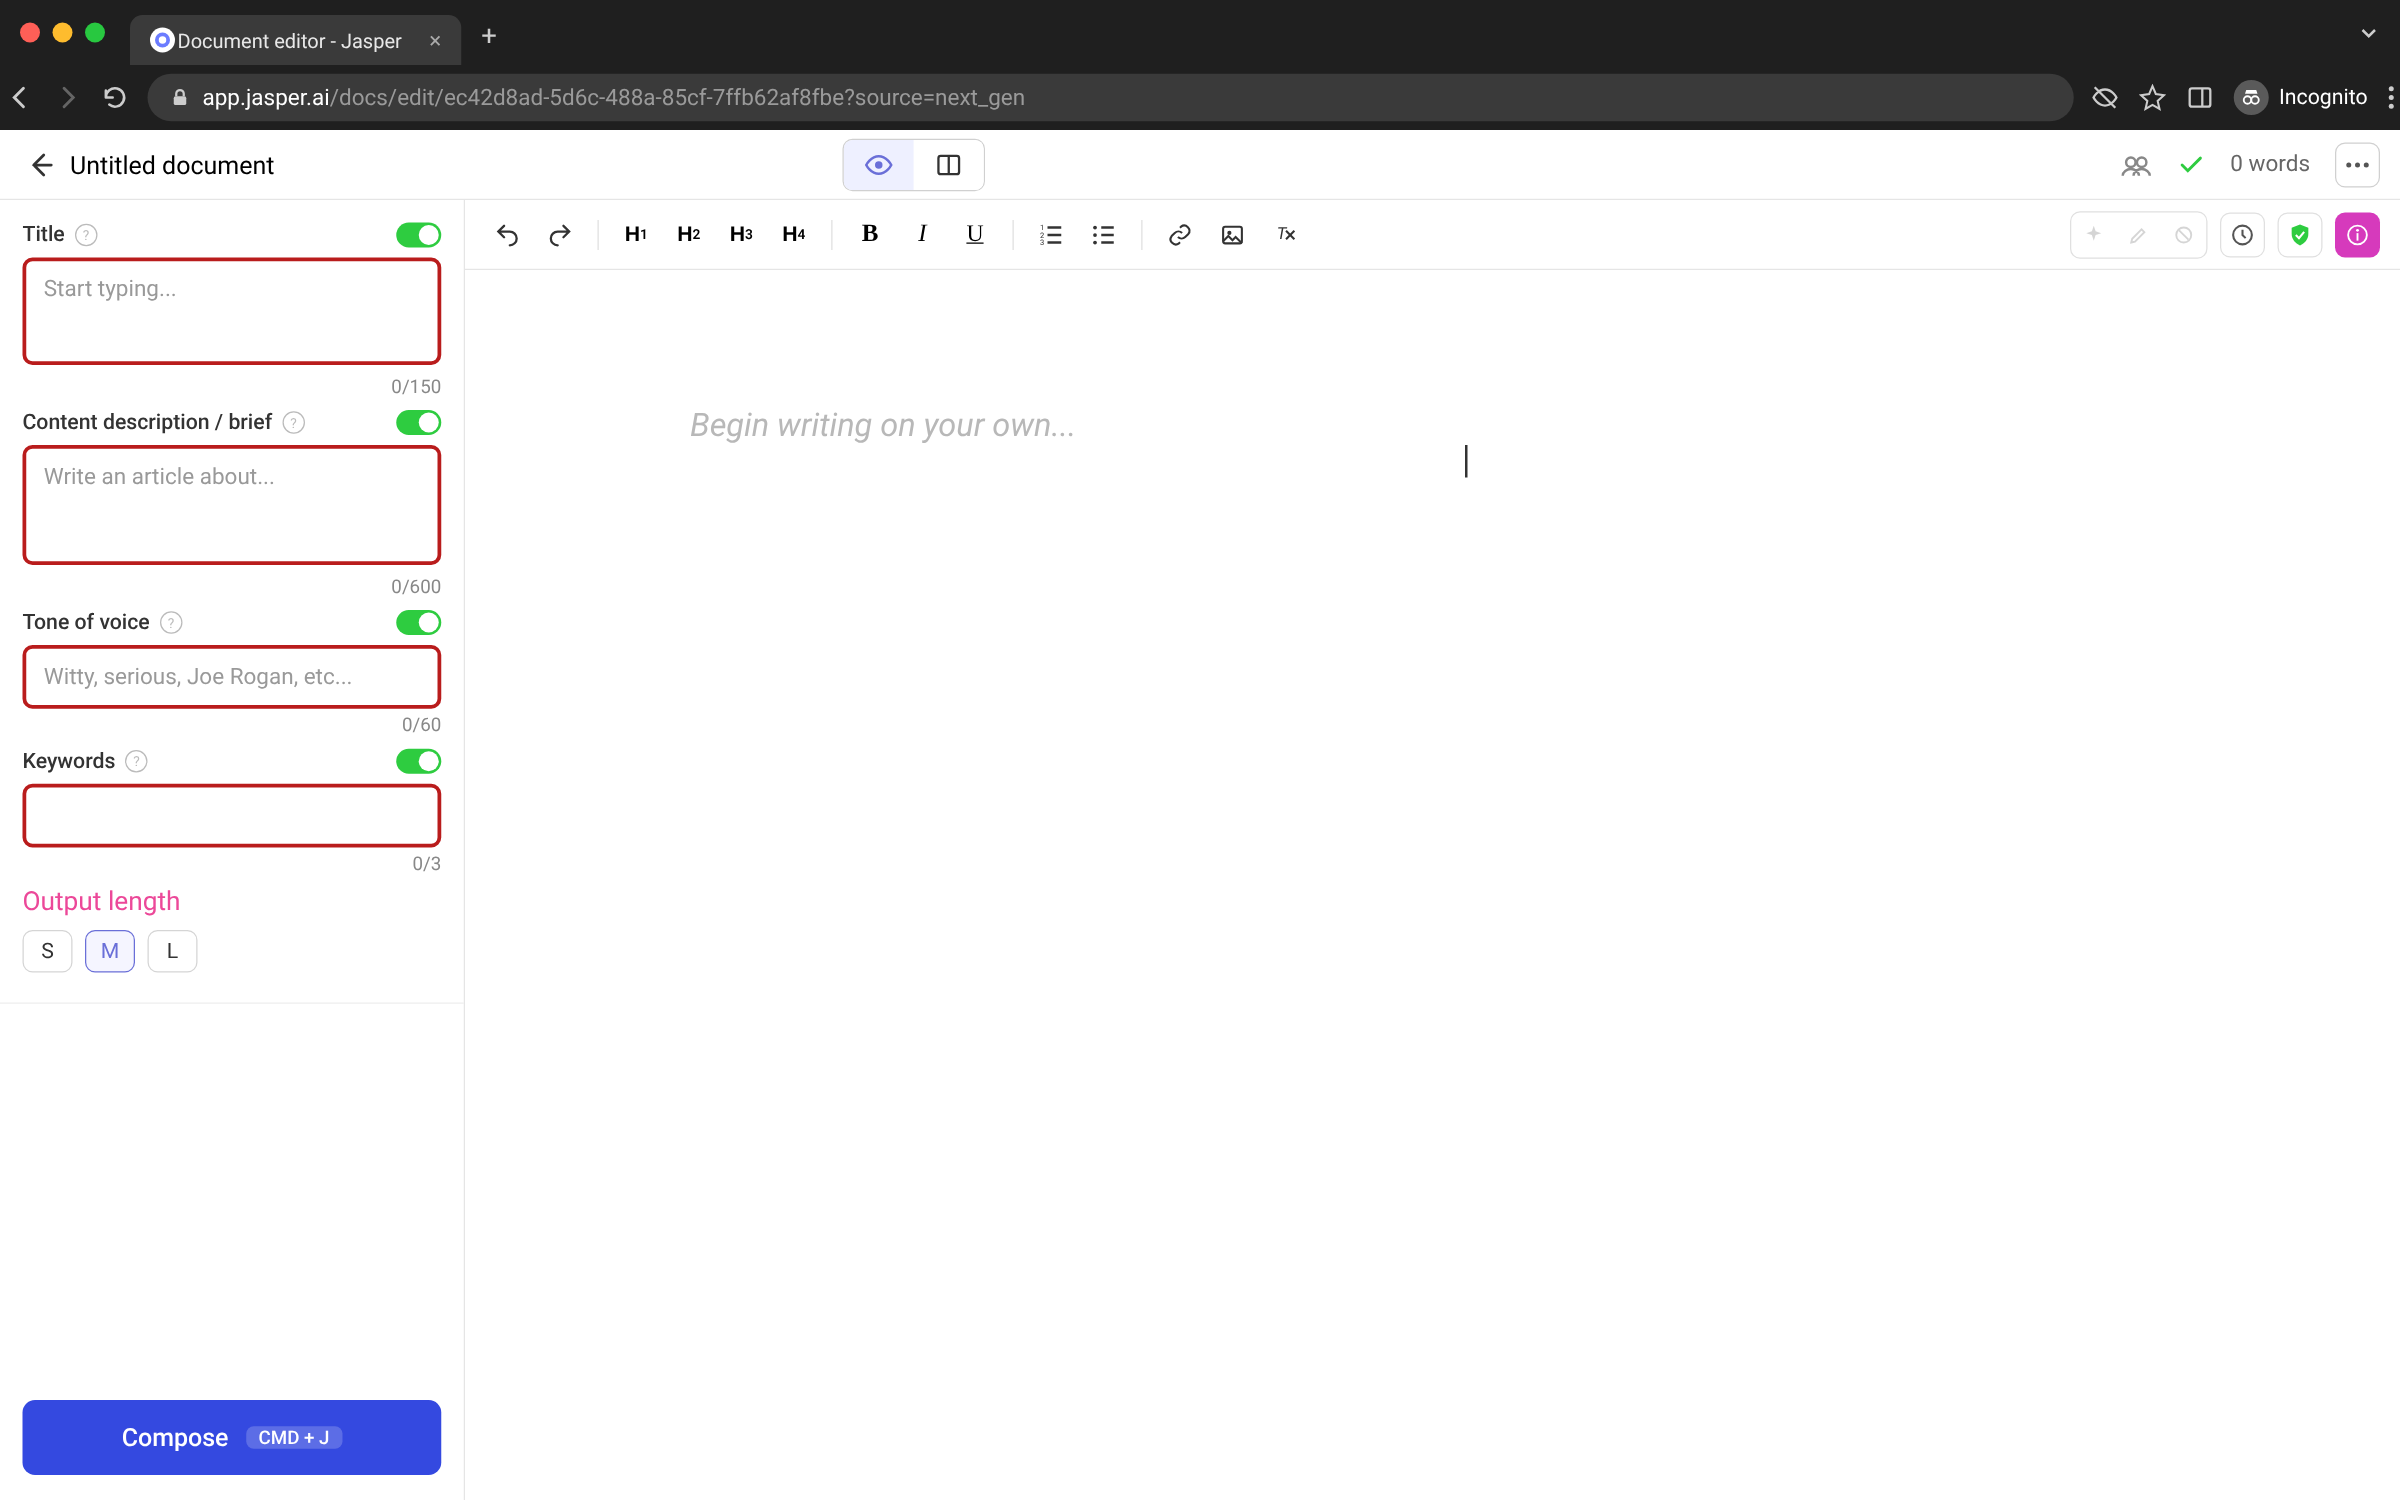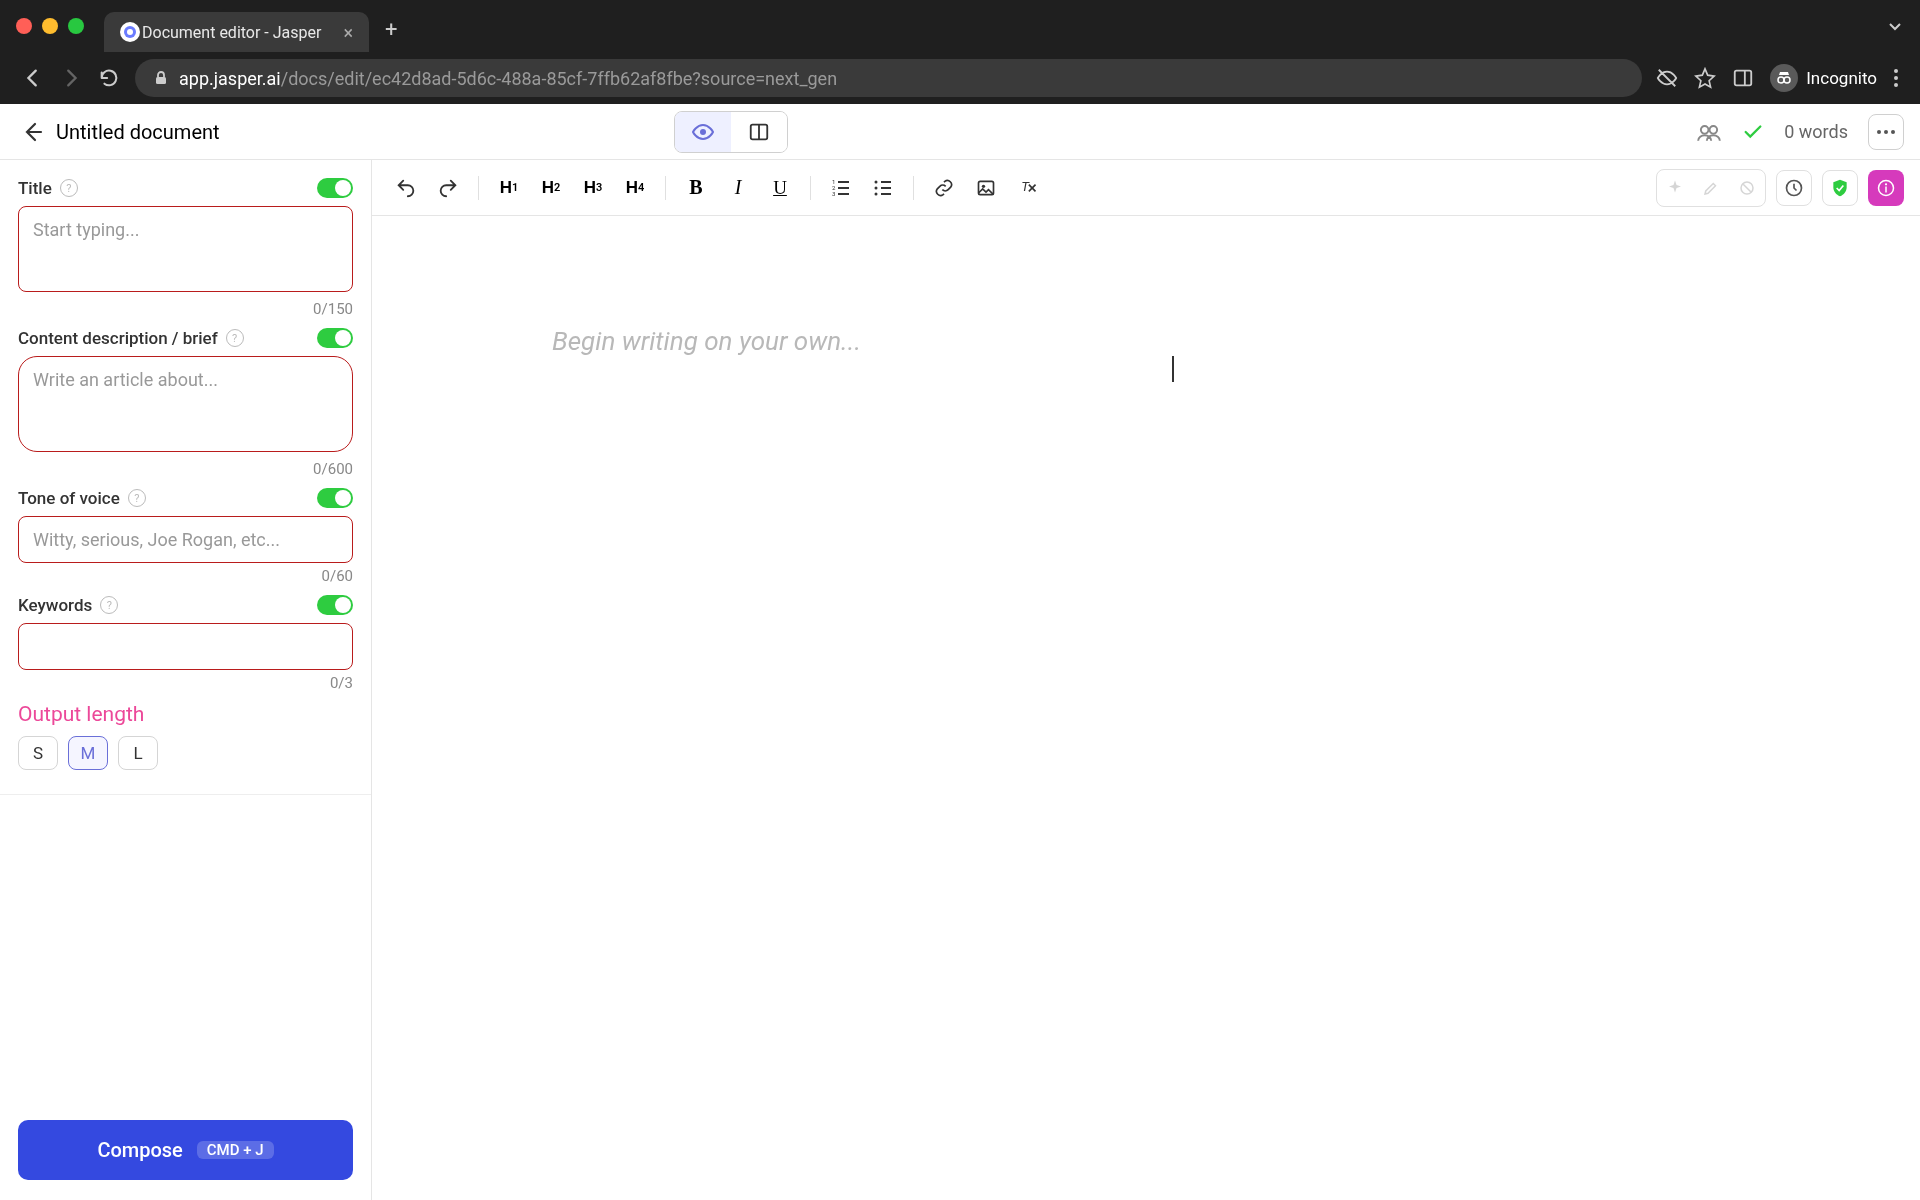--- a/index.html
+++ b/index.html
@@ -12,21 +12,21 @@
 .traffic-light { width: 16px; height: 16px; border-radius: 50%; }
 .tl-red { background: #ff5f57; }
 .tl-yellow { background: #febc2e; }
 .tl-green { background: #28c840; }
 .tab { background: #3a3a3a; color: #e8e8e8; height: 40px; display: flex; align-items: center; padding: 0 16px; border-radius: 10px 10px 0 0; gap: 2px; margin-top: 12px; font-size: 16px; }
 .tab-favicon { width: 20px; height: 20px; border-radius: 50%; background: #fff; display: flex; align-items: center; justify-content: center; font-size: 12px; }
 .tab-close { font-size: 18px; color: #aaa; cursor: pointer; margin-left: 20px; }
 .new-tab { color: #ccc; font-size: 22px; margin-left: 16px; margin-top: 6px; cursor: pointer; }
 .chevron-down { margin-left: auto; color: #ccc; }
 
-.addrbar { height: 52px; display: flex; align-items: center; padding: 0 21px; gap: 14px; }
+.addrbar { height: 52px; display: flex; align-items: center; padding: 0 4px; gap: 14px; }
 .nav-icon { color: #ccc; width: 24px; height: 24px; display: flex; align-items: center; justify-content: center; }
 .nav-icon.disabled { opacity: 0.4; }
 .url-bar { flex: 1; background: #3a3a3a; height: 38px; border-radius: 19px; display: flex; align-items: center; padding: 0 18px; color: #ccc; font-size: 18px; gap: 10px; }
 .url-domain { color: #fff; }
 .url-path { color: #9a9a9a; }
 .right-icons { display: flex; align-items: center; gap: 16px; color: #ccc; }
 .incognito-badge { display: flex; align-items: center; gap: 8px; color: #fff; font-size: 17px; }
 .incognito-icon { width: 28px; height: 28px; background: #5a5a5a; border-radius: 50%; display: flex; align-items: center; justify-content: center; }
 
 
@@ -44,24 +44,24 @@
 .main { display: flex; height: calc(1200px - 104px - 56px); }
 
 
 .sidebar { width: 372px; border-right: 1px solid #e5e5e5; padding: 18px; display: flex; flex-direction: column; position: relative; }
 .field-group { margin-bottom: 10px; }
 .field-header { display: flex; align-items: center; gap: 8px; margin-bottom: 8px; }
 .field-label { font-size: 17px; font-weight: 500; color: #333; }
 .info-icon { width: 18px; height: 18px; border: 1.5px solid #bbb; border-radius: 50%; display: flex; align-items: center; justify-content: center; font-size: 11px; color: #bbb; }
 .toggle { margin-left: auto; width: 36px; height: 20px; background: #2ecc40; border-radius: 10px; position: relative; cursor: pointer; }
 .toggle::after { content: ""; position: absolute; right: 2px; top: 2px; width: 16px; height: 16px; background: #fff; border-radius: 50%; }
-.field-input { width: 100%; border: 1px solid #b91c1c; border-radius: 8px; padding: 12px 14px; font-size: 18px; color: #333; resize: none; font-family: inherit; }
+.field-input { width: 100%; border: 3px solid #b91c1c; border-radius: 8px; padding: 12px 14px; font-size: 18px; color: #333; resize: none; font-family: inherit; }
 .field-input::placeholder { color: #999; }
 textarea.field-input.tall { height: 86px; }
-textarea.field-input.taller { height: 96px; border-radius: 19px; }
+textarea.field-input.taller { height: 96px; }
 .char-count { text-align: right; font-size: 15px; color: #888; margin-top: 4px; }
 .output-length-label { font-size: 21px; color: #ec4899; margin-bottom: 10px; }
 .length-buttons { display: flex; gap: 10px; }
 .length-btn { width: 40px; height: 34px; border: 1px solid #d5d5d5; border-radius: 8px; background: #fff; font-size: 17px; color: #333; cursor: pointer; }
 .length-btn.active { border: 1.5px solid #6a6fd8; color: #6a6fd8; background: #f5f5ff; }
 .divider { border-top: 1px solid #eee; margin: 14px -18px; }
 .compose-btn { position: absolute; bottom: 20px; left: 18px; right: 18px; height: 60px; background: #3449e0; color: #fff; border: none; border-radius: 10px; font-size: 20px; font-weight: 500; display: flex; align-items: center; justify-content: center; gap: 14px; cursor: pointer; }
 .shortcut-badge { background: rgba(255,255,255,0.2); padding: 0 10px; border-radius: 6px; font-size: 15px; text-align: right; }
 
 

